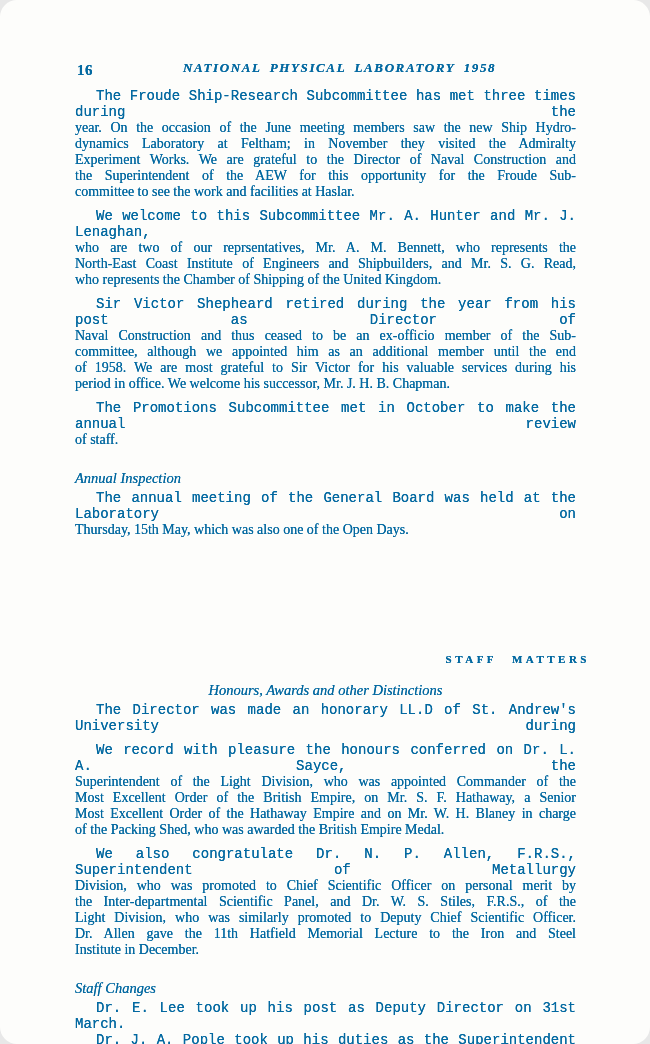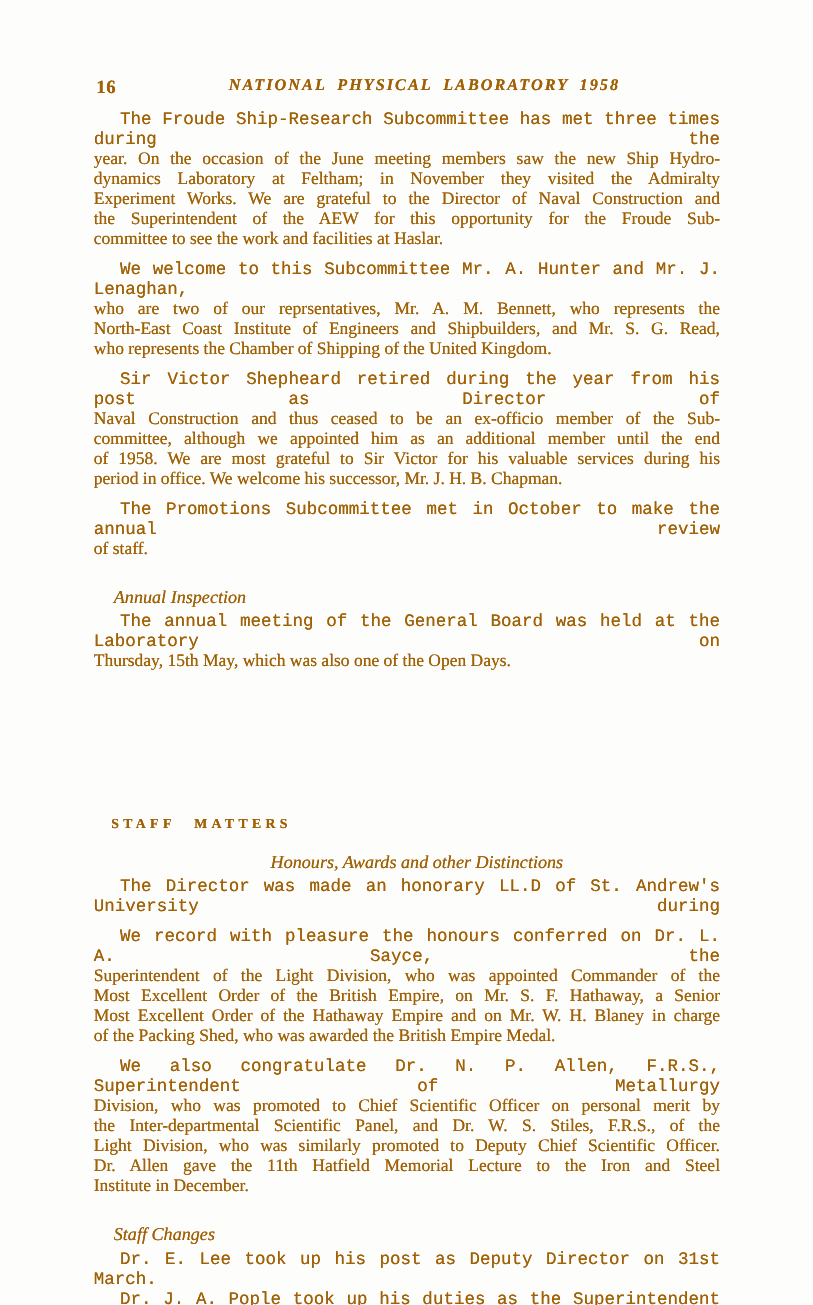--- a/index.html
+++ b/index.html
@@ -44,42 +44,42 @@
   .para { margin: 0 0 8px 0; }
   .para.tight { margin-bottom: 0; }
   .jline {
     text-align: justify;
     text-align-last: justify;
   }
   .jline.end { text-align-last: left; }
   .jline.indent { text-indent: 21px; font-family: Liberation Mono, monospace; }
 
   .subheading {
-    margin: 22px 0 4px 16px;
+    margin: 22px 0 4px 0;
     font-style: italic;
     font-size: 14.5px;
     line-height: 16px;
   }
   .section-heading {
     margin: 114px 0 16px 0;
-    text-align: left;
+    text-align: right;
     position: relative;
     left: 14px;
     font-size: 11px;
     line-height: 14px;
     font-weight: 700;
     letter-spacing: 3.5px;
     word-spacing: 9px;
   }
   .section-heading + .subheading { margin-top: 16px; text-align: center; }
 </style>
 </head>
 <body>
 
-<div class="page" style="background: rgb(253, 253, 251); color: #a16207;">
+<div class="page" style="background: rgb(253, 253, 251); color: #0369a1; border-radius: 17px;">
   <div class="header">
     <span class="pagenum">16</span>
     <span class="running-title">NATIONAL PHYSICAL LABORATORY 1958</span>
   </div>
   <div class="body-col">
       <div class="para">
         <div class="jline indent">The Froude Ship-Research Subcommittee has met three times during the</div>
         <div class="jline">year. On the occasion of the June meeting members saw the new Ship Hydro-</div>
         <div class="jline">dynamics Laboratory at Feltham; in November they visited the Admiralty</div>
         <div class="jline">Experiment Works. We are grateful to the Director of Naval Construction and</div>

